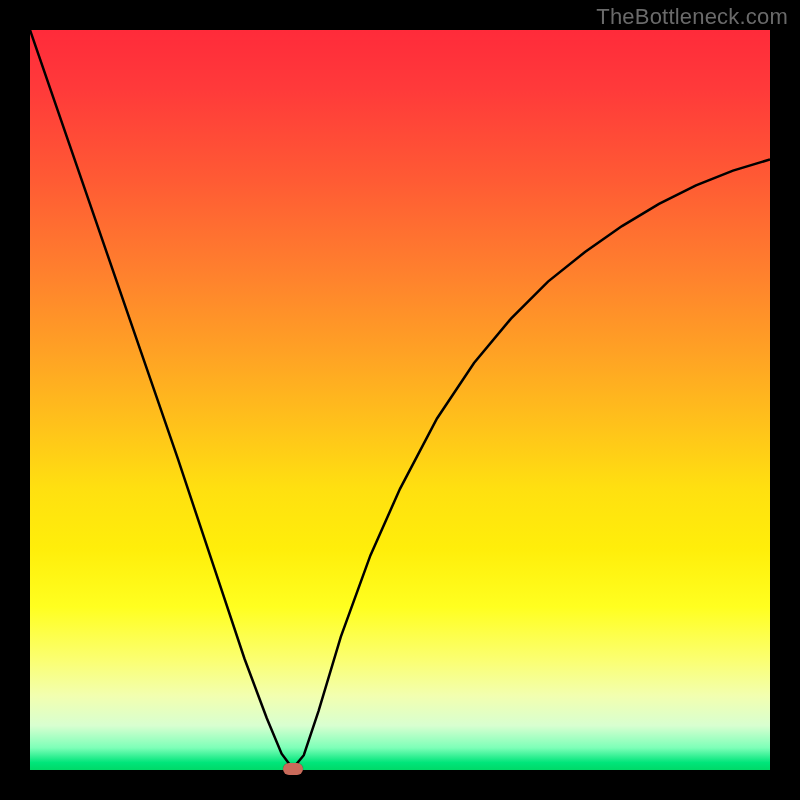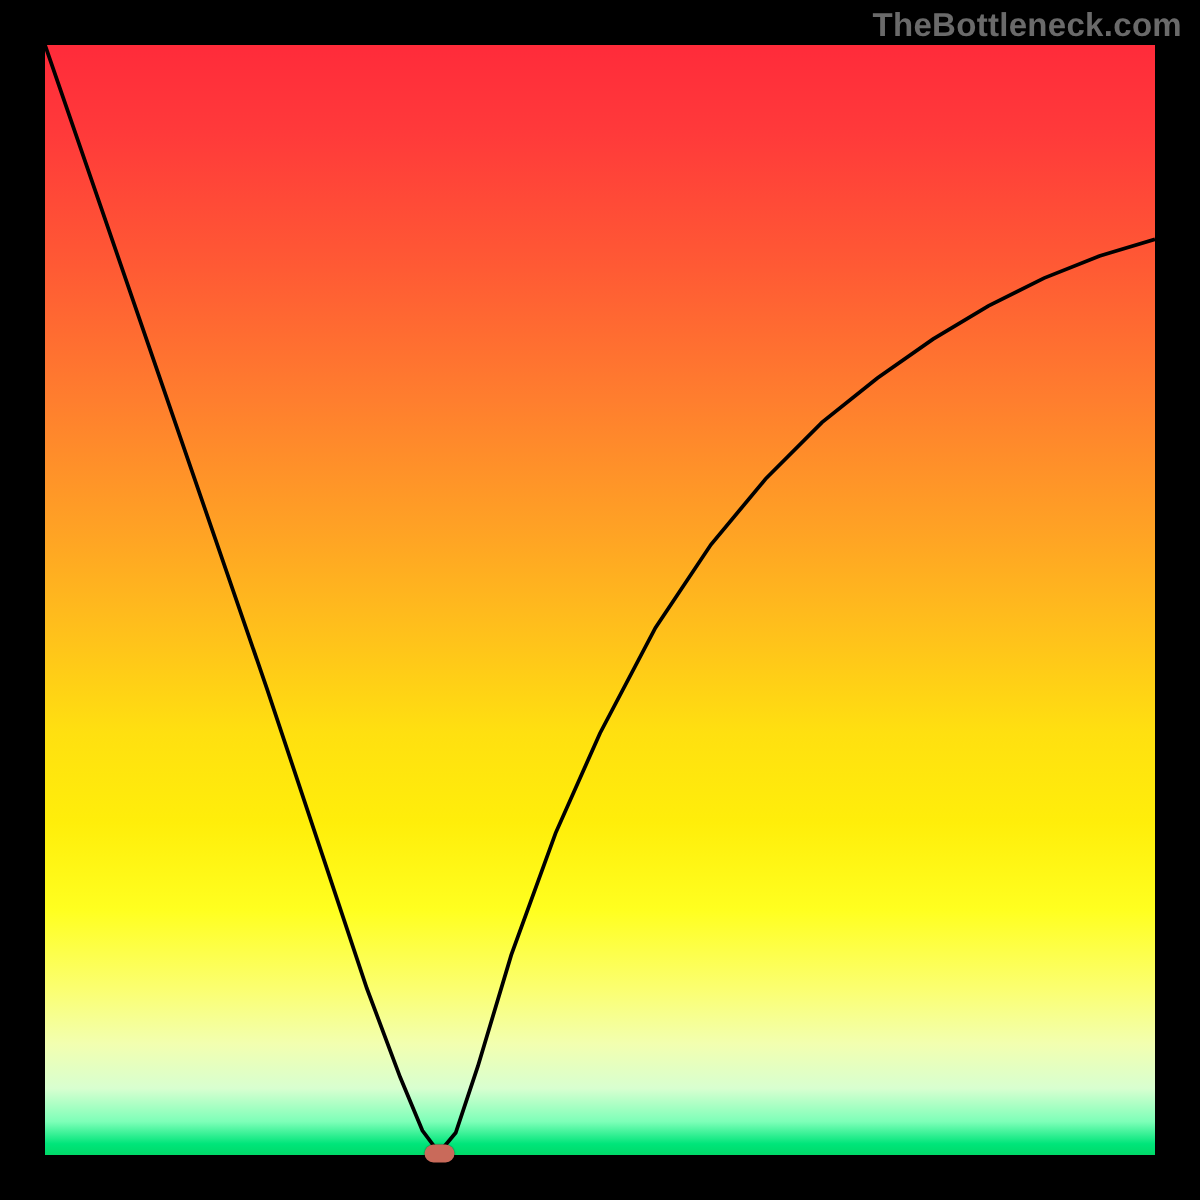--- a/index.html
+++ b/index.html
@@ -8,21 +8,20 @@
     width: 800px;
     height: 800px;
     background: #000;
     font-family: Arial, Helvetica, sans-serif;
     overflow: hidden;
   }
   .wrap {
     position: relative;
     width: 800px;
     height: 800px;
-    font-weight: bold;
   }
   .watermark {
     position: absolute;
     top: 4px;
     right: 12px;
     color: #6a6a6a;
     font-size: 22px;
     letter-spacing: 0.2px;
     z-index: 5;
   }

